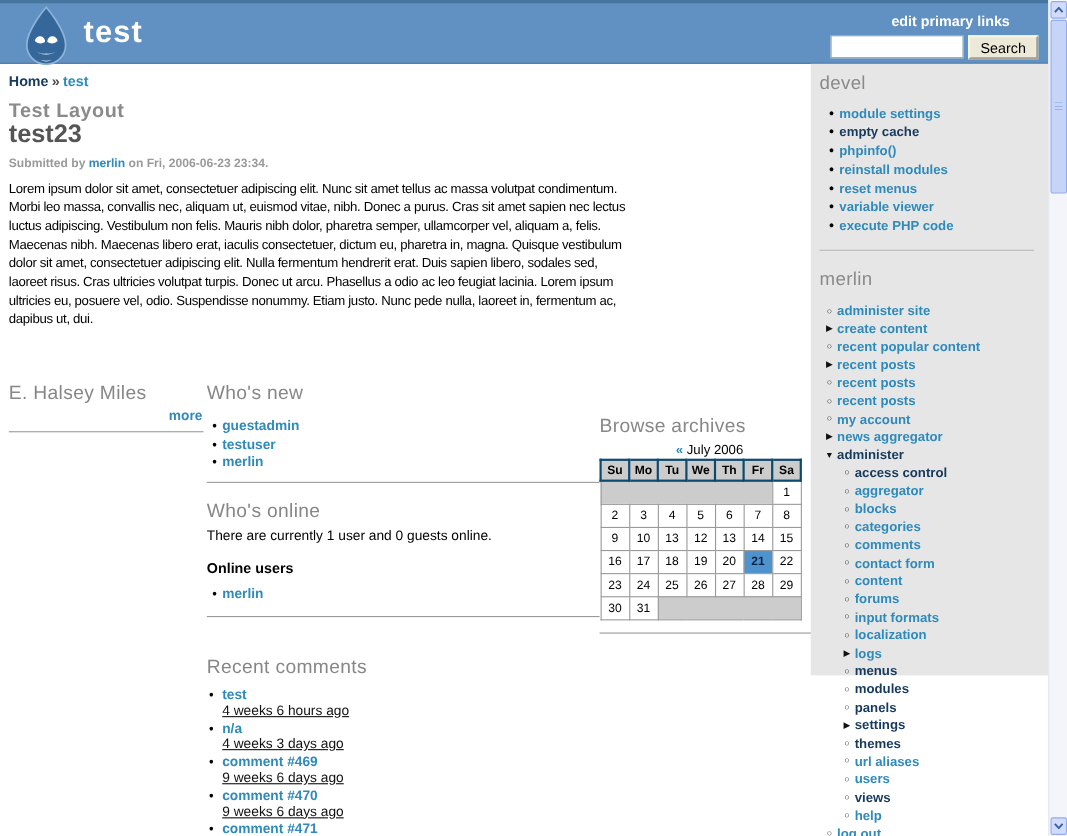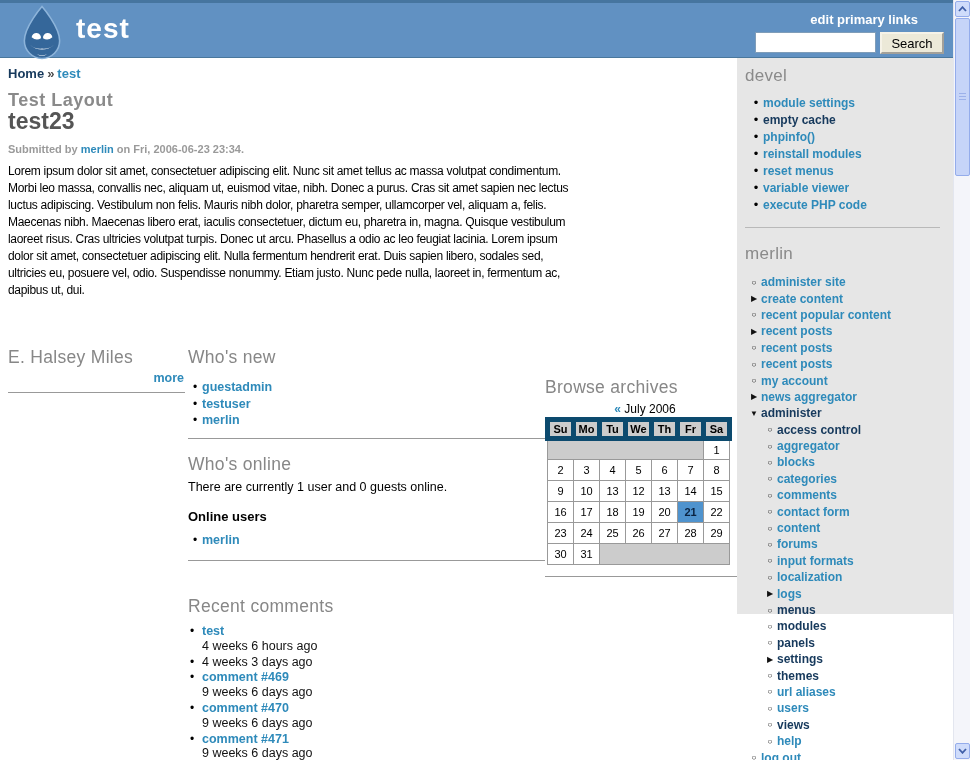--- a/index.html
+++ b/index.html
@@ -81,28 +81,28 @@
   #whos-online-title { margin-top:16px; }
   #online-status { margin-top:6px; font-size:12.5px; line-height:15px; color:#000; }
   #online-subtitle { margin-top:14px; font-size:13px; font-weight:bold; color:#000; }
   #online-users { margin-top:8px; }
   #col-mid .rule2 { margin-top:12px; }
   #recent-comments-title { margin-top:36px; }
   #comments-list { list-style:none; margin-top:8px; }
   #comments-list li { position:relative; padding-left:14px; margin-bottom:1px; }
   #comments-list li .blt { position:absolute; left:2px; top:0; font-size:12px; }
   #comments-list li a { display:block; font-size:12.5px; line-height:14.8px; }
-  #comments-list li .age { font-size:12.5px; line-height:14.8px; color:#111; }
+  #comments-list li .age { font-size:12.5px; line-height:14.8px; color:#111;text-decoration:underline; }
 
   
   #cal-caption { margin-top:5px; text-align:center; font-size:12px; color:#000; line-height:14px; }
   #cal-caption a { font-weight:bold; }
   table#calendar { border-collapse:collapse; margin-top:1px; }
   #calendar th {
-    width:26px; height:19px; background:#ccc; border:5px solid #0c4a6e;
+    width:26px; height:19px; background:#ccc; border:2px solid #0c4a6e;
     font-size:11px; color:#000; text-align:center;
   }
   #calendar td {
     width:26px; height:21px; background:#fff; border:1px solid #999;
     font-size:11px; text-align:center; color:#000;
   }
   #calendar td.empty { background:#ccc; }
   #calendar td.selected { background:#4f93ce; color:#0a2240; font-weight:bold; }
   #col-right .rule { margin-top:11px; }
 
@@ -155,22 +155,22 @@
   <div id="submitted">
     <span>Submitted by</span>
     <a class="lnk">merlin</a>
     <span>on Fri, 2006-06-23 23:34.</span>
   </div>
   <div id="node-body">
       <div>Lorem ipsum dolor sit amet, consectetuer adipiscing elit. Nunc sit amet tellus ac massa volutpat condimentum.</div>
       <div>Morbi leo massa, convallis nec, aliquam ut, euismod vitae, nibh. Donec a purus. Cras sit amet sapien nec lectus</div>
       <div>luctus adipiscing. Vestibulum non felis. Mauris nibh dolor, pharetra semper, ullamcorper vel, aliquam a, felis.</div>
       <div>Maecenas nibh. Maecenas libero erat, iaculis consectetuer, dictum eu, pharetra in, magna. Quisque vestibulum</div>
+      <div>dolor sit amet, consectetuer adipiscing elit. Nulla fermentum hendrerit erat. Duis sapien libero, sodales sed,</div>
       <div>laoreet risus. Cras ultricies volutpat turpis. Donec ut arcu. Phasellus a odio ac leo feugiat lacinia. Lorem ipsum</div>
-      <div>dolor sit amet, consectetuer adipiscing elit. Nulla fermentum hendrerit erat. Duis sapien libero, sodales sed,</div>
       <div>ultricies eu, posuere vel, odio. Suspendisse nonummy. Etiam justo. Nunc pede nulla, laoreet in, fermentum ac,</div>
       <div>dapibus ut, dui.</div>
     </div>
 
   <div id="col-left" class="col">
     <h2>E. Halsey Miles</h2>
     <div class="more"><a class="lnk">more</a></div>
     <div class="rule"></div>
   </div>
 
@@ -203,20 +203,21 @@
     <div class="rule rule2"></div>
     <h2 id="recent-comments-title">Recent comments</h2>
     <ul id="comments-list">
         <li>
           <span class="blt">•</span>
           <a class="lnk">test</a>
           <div class="age">4 weeks 6 hours ago</div>
         </li>
         <li>
           <span class="blt">•</span>
+          <a class="lnk">n/a</a>
           <div class="age">4 weeks 3 days ago</div>
         </li>
         <li>
           <span class="blt">•</span>
           <a class="lnk">comment #469</a>
           <div class="age">9 weeks 6 days ago</div>
         </li>
         <li>
           <span class="blt">•</span>
           <a class="lnk">comment #470</a>

